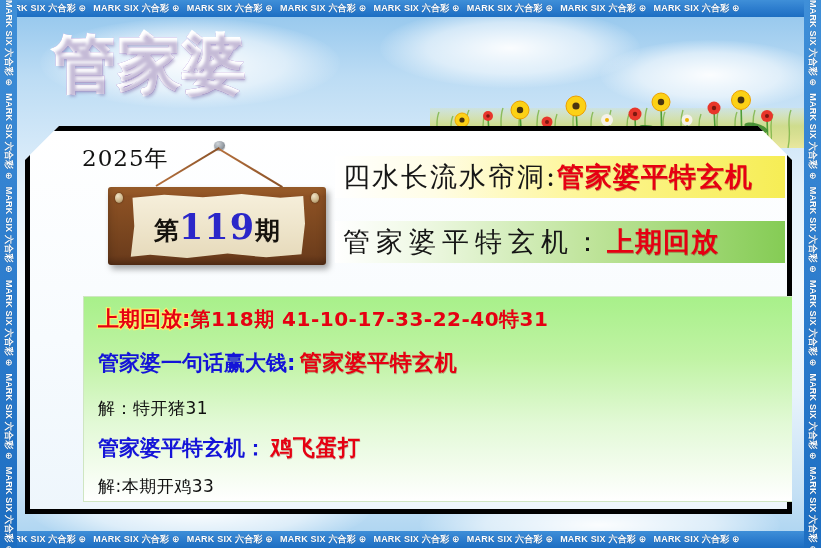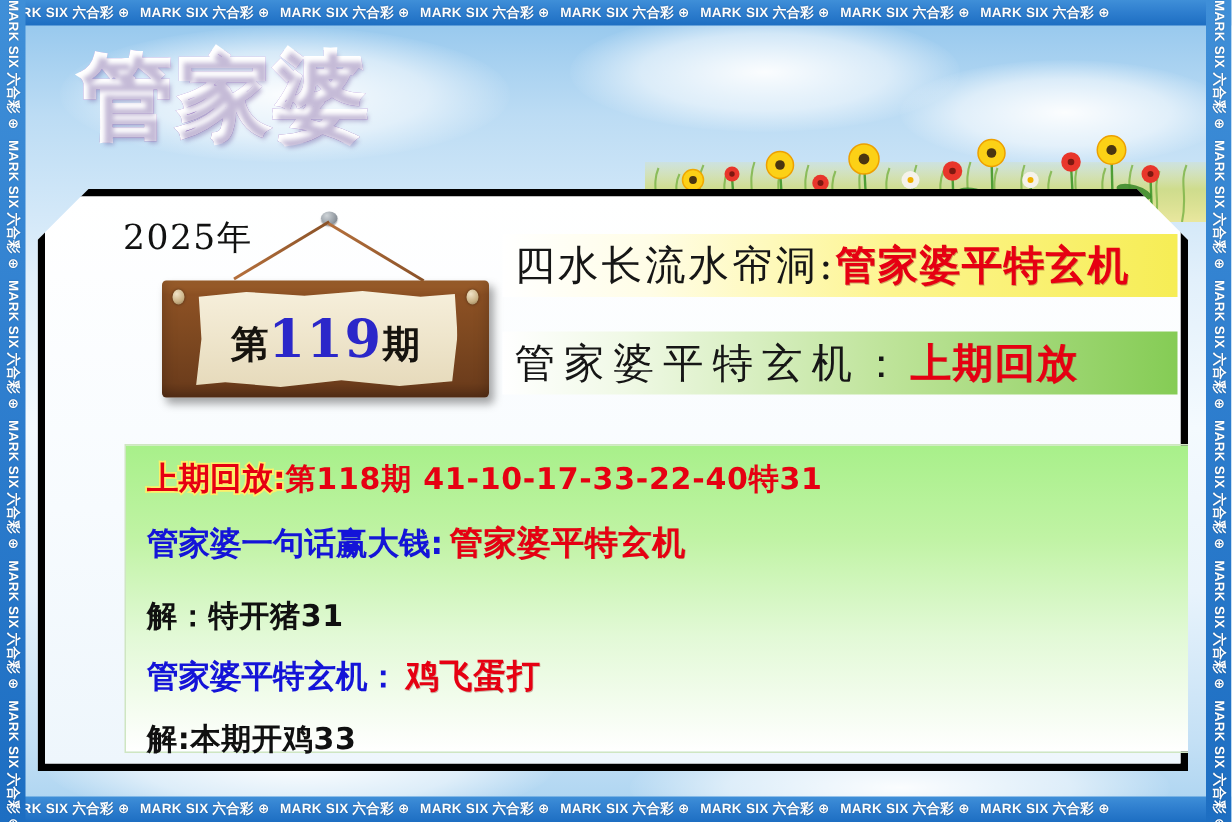--- a/index.html
+++ b/index.html
@@ -273,22 +273,22 @@
   .val-red {
     font-family:"DejaVu Sans","Liberation Sans",sans-serif;
     font-size:22px;
     font-weight:bold;
     color:#e60012;
     letter-spacing:.5px;
     text-shadow:.5px .5px 0 rgba(120,0,0,.3);
   }
   .txt-black {
     font-family:"DejaVu Sans","Liberation Sans",sans-serif;
-    font-size:20px;
-    font-weight:bold;
+    font-size:17px;
+    font-weight:normal;
     color:#101010;
     letter-spacing:.5px;
   }
 </style>
 </head>
 <body>
 
 <div id="stage">
 
   <div class="cloud" style="left:40px;  top:18px;  width:300px; height:90px;"></div>

